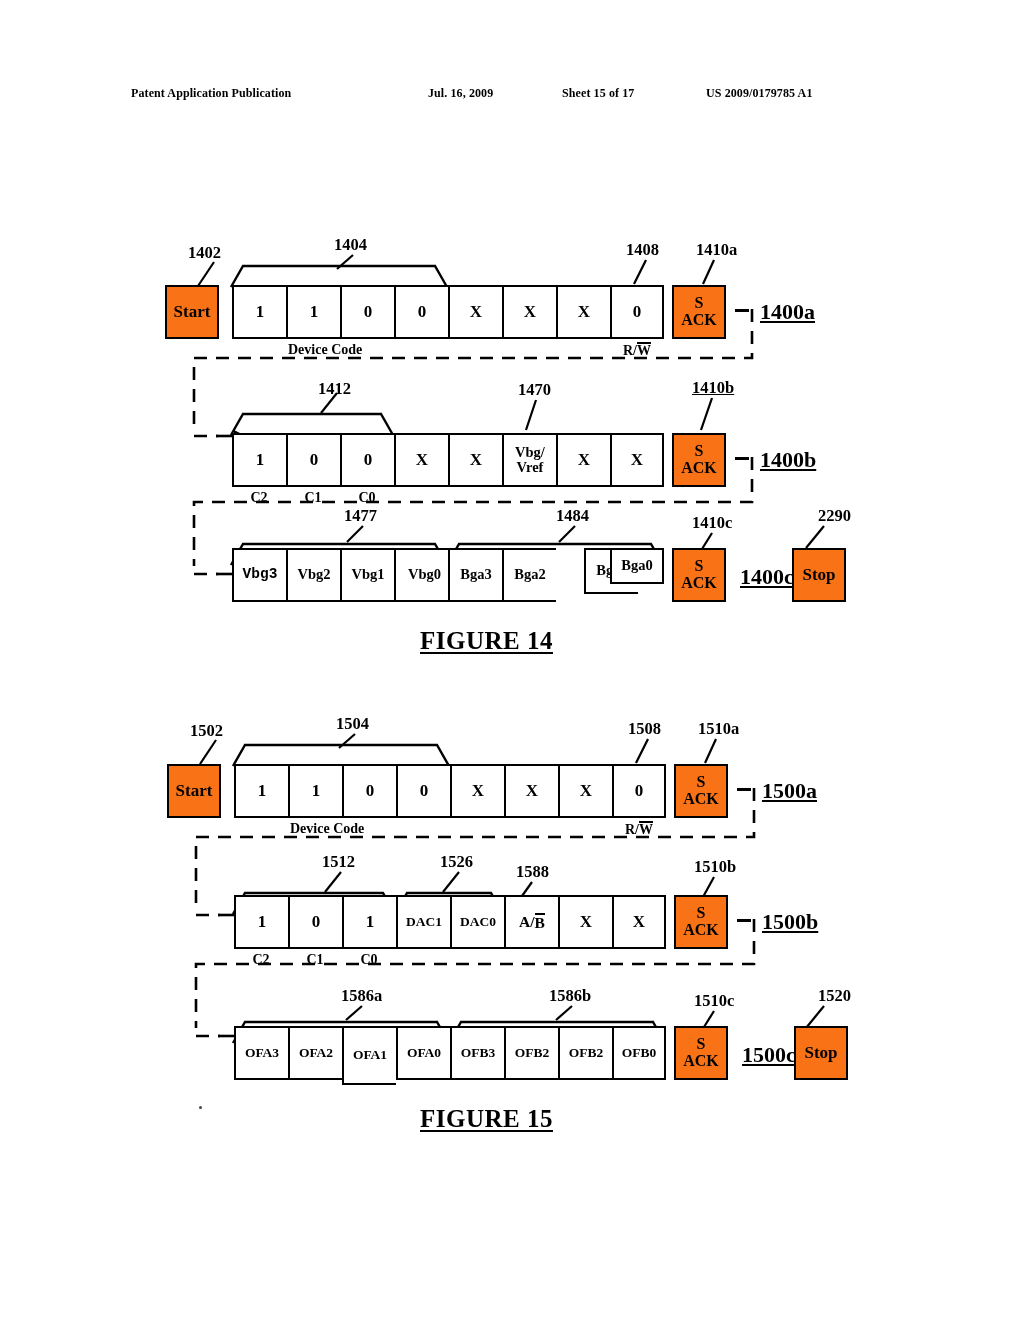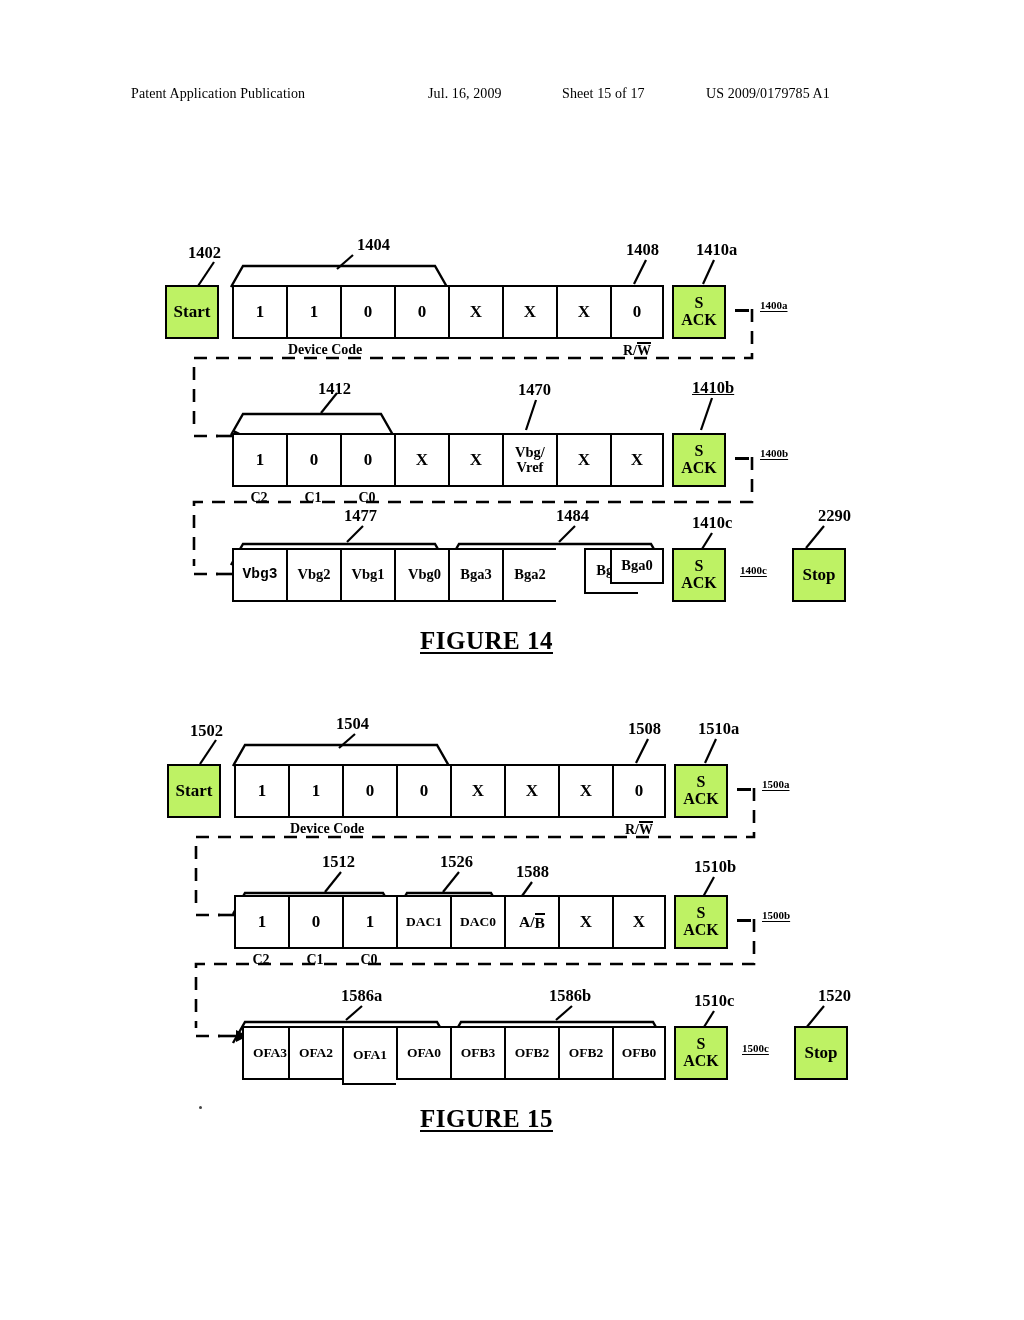--- a/index.html
+++ b/index.html
@@ -6,36 +6,36 @@
   body{
     width:1024px;height:1320px;background:#fff;
     font-family:"Liberation Serif", serif;
     color:#000;position:relative;overflow:hidden;
   }
   .page{position:absolute;inset:0;}
 
   
   .hdr{
     position:absolute;left:0;right:0;top:86px;
-    font-weight:normal;font-size:14px;
+    font-weight:bold;font-size:12px;
     letter-spacing:.1px;
   }
   .hdr .inner{position:relative;height:22px;}
   .hdr span{position:absolute;white-space:nowrap;top:0;}
   .h-pub{left:131px;}
   .h-date{left:428px;}
   .h-sheet{left:562px;}
   .h-num{left:706px;}
 
   
   .fig{position:absolute;left:0;top:0;width:1024px;}
 
   
   .box{
-    position:absolute;border:2.5px solid #000;background:#bef264;
+    position:absolute;border:2.5px solid #000;background:#f97316;
     box-sizing:border-box;display:flex;align-items:center;
     justify-content:center;text-align:center;font-weight:bold;
     line-height:1.06;
   }
   .cell{
     position:absolute;border:2.5px solid #000;border-right-width:0;
     background:#fff;box-sizing:border-box;display:flex;
     align-items:center;justify-content:center;text-align:center;
     font-weight:bold;font-size:17px;line-height:1.04;
   }
@@ -54,21 +54,21 @@
   
   .refnum{
     position:absolute;font-weight:bold;font-size:16.5px;
     white-space:nowrap;
   }
   .leader{position:absolute;}
   .leader svg{display:block;overflow:visible;}
 
   
   .reflabel{
-    position:absolute;font-weight:bold;font-size:11px;
+    position:absolute;font-weight:bold;font-size:22px;
     text-decoration:underline;text-underline-offset:2px;
     white-space:nowrap;
   }
 
   
   .caption{
     position:absolute;font-weight:bold;font-size:14px;
     white-space:nowrap;text-align:center;
   }
   .caption.ovl > .ov{
@@ -116,21 +116,21 @@
         </svg>
     </div>
 
     <div class="box startbox" style="left:165px;top:285px;width:54px;height:54px;">Start</div>
 
     <div class="brace" style="left:229px;top:262px;">
       <svg width="220" height="26">
         <path d="M2,25 L14,4 L206,4 L218,25" fill="none" stroke="#000" stroke-width="2.4"></path>
       </svg>
     </div>
-    <div class="refnum" style="left:334px;top:235px;margin-left:23px;">1404</div>
+    <div class="refnum" style="left:334px;top:235px;">1404</div>
     <div class="leader" style="left:333px;top:255px;">
       <svg width="26" height="16">
           <line x1="20" y1="0" x2="4" y2="14" stroke="#000" stroke-width="2.2"></line>
         </svg>
     </div>
 
     <div class="cell" style="left:232px;top:285px;width:54px;height:54px;">1</div>
     <div class="cell" style="left:286px;top:285px;width:54px;height:54px;">1</div>
     <div class="cell" style="left:340px;top:285px;width:54px;height:54px;">0</div>
     <div class="cell" style="left:394px;top:285px;width:54px;height:54px;">0</div>
@@ -430,21 +430,21 @@
         <path d="M2,25 L14,4 L206,4 L218,25" fill="none" stroke="#000" stroke-width="2.4"></path>
       </svg>
     </div>
     <div class="refnum" style="left:549px;top:986px;">1586b</div>
     <div class="leader" style="left:552px;top:1006px;">
       <svg width="26" height="16">
           <line x1="20" y1="0" x2="4" y2="14" stroke="#000" stroke-width="2.2"></line>
         </svg>
     </div>
 
-    <div class="cell tiny" style="left:234px;top:1026px;width:54px;height:54px;margin-left:8px;">OFA3</div>
+    <div class="cell tiny" style="left:234px;top:1026px;width:54px;height:54px;">OFA3</div>
     <div class="cell tiny" style="left:288px;top:1026px;width:54px;height:54px;">OFA2</div>
     <div class="cell tiny" style="left:342px;top:1026px;width:54px;height:59px;">OFA1</div>
     <div class="cell tiny" style="left:396px;top:1026px;width:54px;height:54px;">OFA0</div>
     <div class="cell tiny" style="left:450px;top:1026px;width:54px;height:54px;">OFB3</div>
     <div class="cell tiny" style="left:504px;top:1026px;width:54px;height:54px;">OFB2</div>
     <div class="cell tiny" style="left:558px;top:1026px;width:54px;height:54px;">OFB2</div>
     <div class="cell tiny last" style="left:612px;top:1026px;width:54px;height:54px;">OFB0</div>
 
     <div class="refnum" style="left:694px;top:991px;">1510c</div>
     <div class="leader" style="left:700px;top:1011px;">

